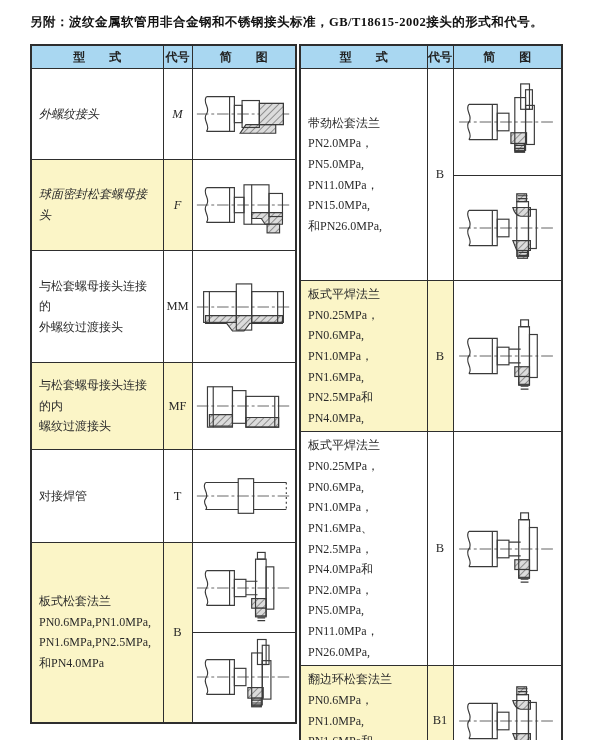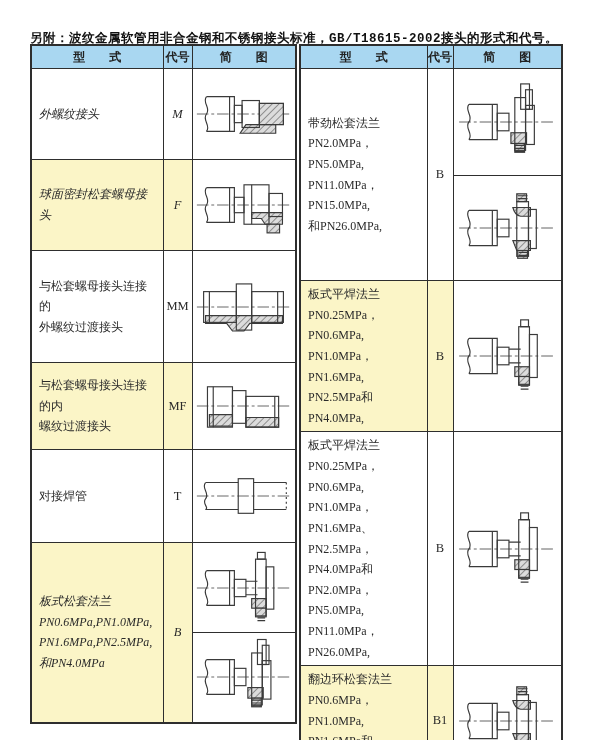--- a/index.html
+++ b/index.html
@@ -2,22 +2,22 @@
 <html><head>
 <meta charset="utf-8">
 <style>
   html,body{margin:0;padding:0;}
   body{
     width:600px;height:740px;position:relative;background:#ffffff;
     font-family:"Liberation Serif", serif;color:#1c1c1c;overflow:hidden;
   }
   .page-title{
     position:absolute;left:30px;top:14px;width:560px;
-    font-family:Liberation Mono, monospace;
-    font-weight:bold;font-size:12.5px;letter-spacing:0.5px;color:#111;margin-top:16px;
+    font-family:Liberation Serif, serif;
+    font-weight:bold;font-size:12.5px;letter-spacing:0.5px;color:#111;
   }
   table.ft{
     position:absolute;top:44px;border-collapse:collapse;table-layout:fixed;
     border:2px solid #2e2e2e;background:#fff;
   }
   #left-table{left:30px;width:267px;}
   #right-table{left:299px;width:264px;}
   .ft td{border:1px solid #2e2e2e;padding:0;vertical-align:middle;overflow:hidden;}
   .ft td.hd{
     background:#a9d7f1;text-align:center;
@@ -28,21 +28,21 @@
     white-space:pre-line;color:#2a2a2a;
   }
   .ft td.code{
     text-align:center;font-size:12.5px;color:#2a2a2a;
     font-family:"Liberation Serif", serif;
   }
   .ft td.diag{text-align:center;background:#fff;}
   .ft td.hl{background:#fbf5c7;}
   .h22 td{height:22px;}
   .h91{height:91px;font-style:italic;} .h89{height:112px;margin-left:44px;} .h87{height:87px;padding-left:36px;} .h93{height:93px;margin-top:28px;}
-  .h90{height:90px;font-style:italic;} .h107{height:107px;} .h105{height:105px;} .h103{height:103px;}
+  .h90{height:90px;} .h107{height:107px;} .h105{height:105px;} .h103{height:103px;}
   svg.dg{display:block;margin:0 auto;width:100px;height:84px;}
   #right-table svg.dg{width:104px;height:84px;}
   .defs-holder{position:absolute;width:0;height:0;overflow:hidden;}
 </style>
 </head>
 <body>
 
 <div class="defs-holder">
 <svg width="0" height="0" aria-hidden="true">
   <defs>

